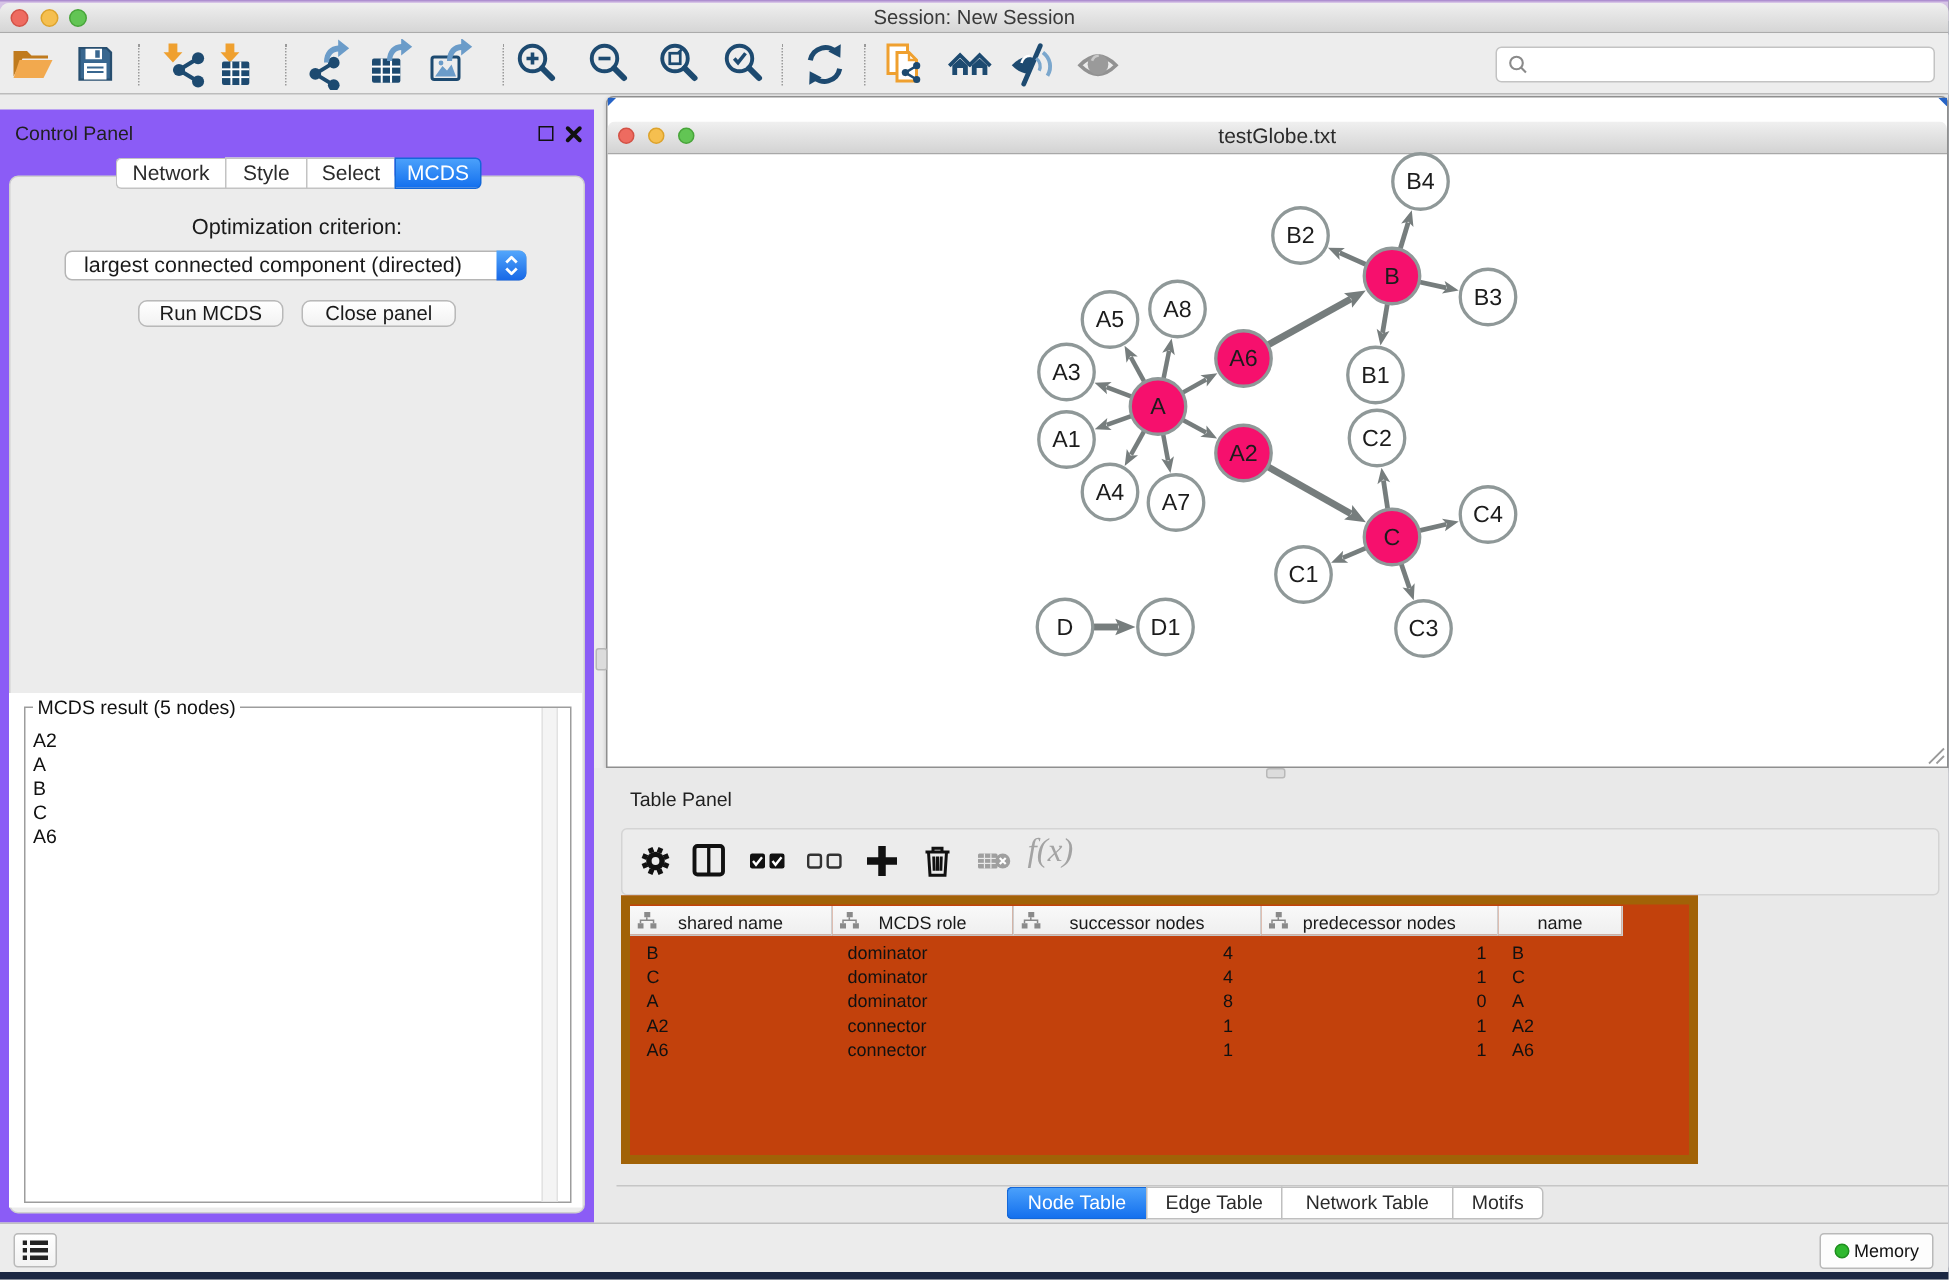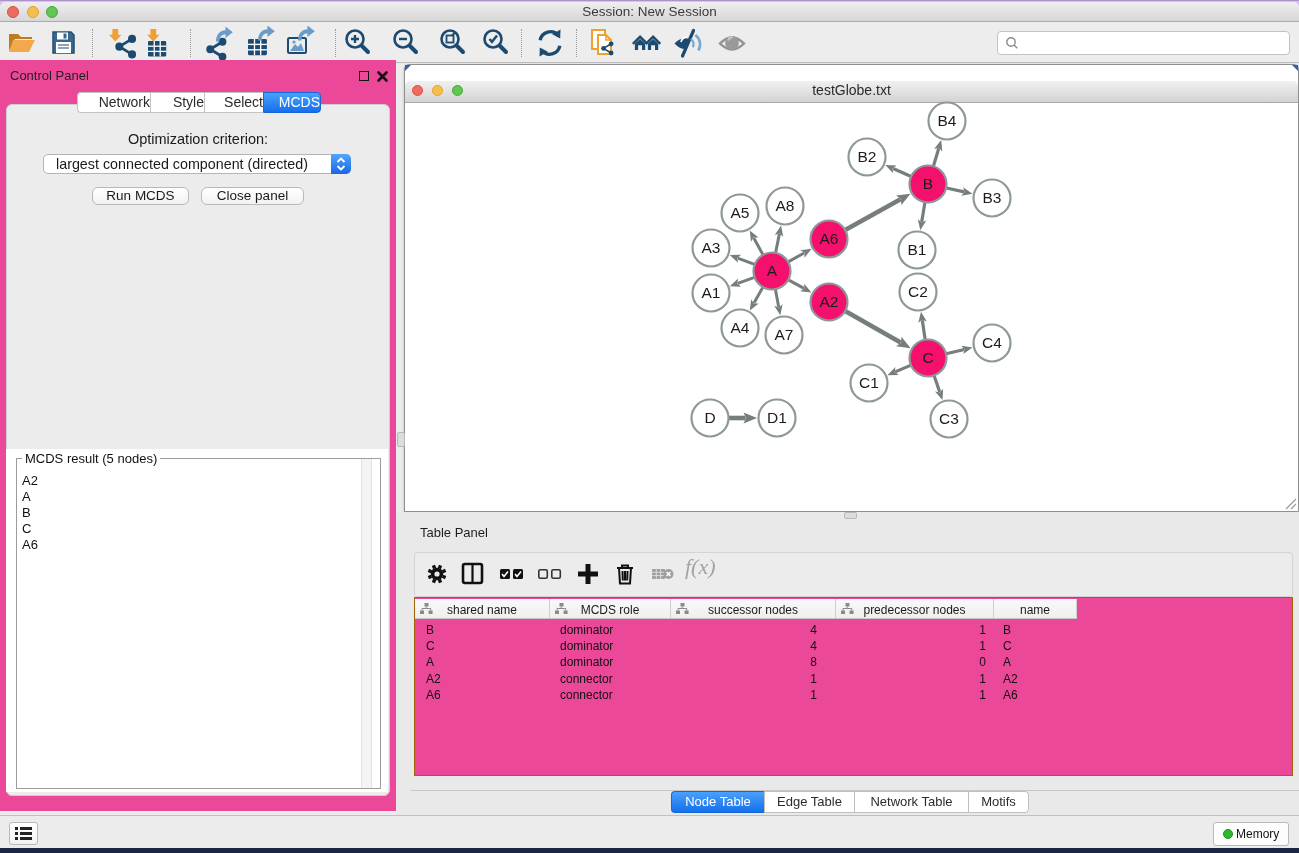--- a/index.html
+++ b/index.html
@@ -467,31 +467,31 @@
 body{font-family:"Liberation Sans",sans-serif;background:#1b2742;position:relative}
 .abs{position:absolute}
 #root{position:absolute;left:0;top:0;width:1299px;height:853px}
 #deskTop{left:0;top:0;width:1299px;height:14px;background:#d6c3e6;border-top:1px solid #ae8fd0}
 #win{left:0;top:2px;width:1299px;height:846px;background:#ececec;border-radius:6px 6px 4px 4px;overflow:hidden}
 #titlebar{left:0;top:2px;width:1299px;height:20px;background:linear-gradient(#efefef,#d6d6d6);border-bottom:1px solid #ababab;border-radius:6px 6px 0 0}
 .tl{border-radius:50%;width:12px;height:12px}
 #titlebar .t{width:100%;font-size:13.5px;color:#3a3a3a;line-height:20px}
 #toolbar{left:0;top:23px;width:1299px;height:40px;background:#ededed;border-bottom:1px solid #bcbcbc}
 .sep{width:1px;height:28px;border-left:1px dotted #9a9a9a}
-#cp{left:0;top:60px;width:396px;height:751px;background:#ec4899}
+#cp{left:0;top:73px;width:396px;height:751px;background:#8b5cf6}
 #cpbody{left:6px;top:44px;width:384px;height:692px;border:1px solid #cfcfcf;border-radius:6px;background:#ececec}
-.tab{height:21px;border:1px solid #c3c3c3;background:#fff;font-size:14px;color:#2b2b2b;text-align:right;line-height:19px;border-right:none}
+.tab{height:21px;border:1px solid #c3c3c3;background:#fff;font-size:14px;color:#2b2b2b;text-align:center;line-height:19px;border-right:none}
 .tabsel{background:linear-gradient(#4aa0fb,#1470ee);color:#fff;border-color:#1568d8}
 button,.btn{border:1px solid #b9b9b9;background:linear-gradient(#ffffff,#f2f2f2);border-radius:6px;font-family:"Liberation Sans",sans-serif}
 #grpbox{left:16px;top:398px;width:365px;height:331px;border:1px solid #9d9d9d}
 #frame{left:404px;top:64px;width:895px;height:448px;border:1px solid #8f8f8f;border-radius:5px 5px 0 0;background:#fff;box-shadow:0 1px 3px rgba(0,0,0,.2)}
 #ftitle{left:0;top:16px;width:893px;height:22px;background:linear-gradient(#f0f0f0,#d3d3d3);border-bottom:1px solid #a8a8a8;border-radius:5px 5px 0 0}
 #tpanel{left:396px;top:512px;width:903px;height:303px;background:#e9e9e9}
 #ttool{left:18px;top:40px;width:879px;height:45px;background:#ececec;border:1px solid #d4d4d4;border-radius:4px}
-#tbl{left:18px;top:85px;width:879px;height:179px;background:#ec4899;border:1px solid #a16207}
+#tbl{left:18px;top:85px;width:718px;height:179px;background:#c2410c;border:6px solid #a16207}
 .hd{top:1px;height:20px;background:linear-gradient(#f9f9f9,#efefef);border-right:1px solid #cecece;border-bottom:1px solid #c6c6c6;font-size:12px;color:#1a1a1a}
 .hd .txt{width:100%;text-align:center;line-height:22px}
 .cell{font-size:12px;color:#111;line-height:16.2px}
 .btab{height:22px;border:1px solid #bfbfbf;background:#fff;font-size:13px;color:#2b2b2b;text-align:center;line-height:20px;border-right:none}
 #status{left:0;top:815px;width:1299px;height:33px;background:#ececec;border-top:1px solid #c0c0c0}
 </style>
 
 <div id="root">
 <div class="abs" id="deskTop"></div>
 <div class="abs" id="win"></div>

